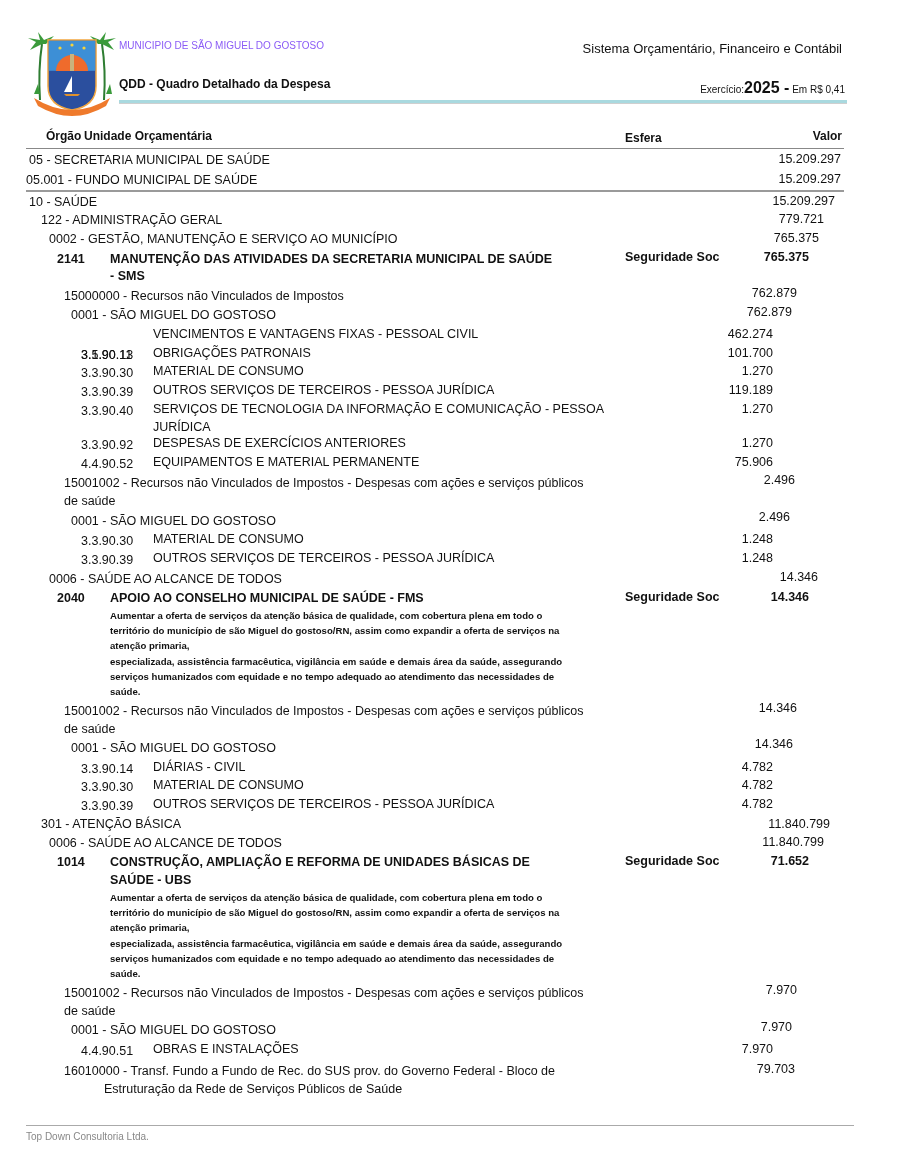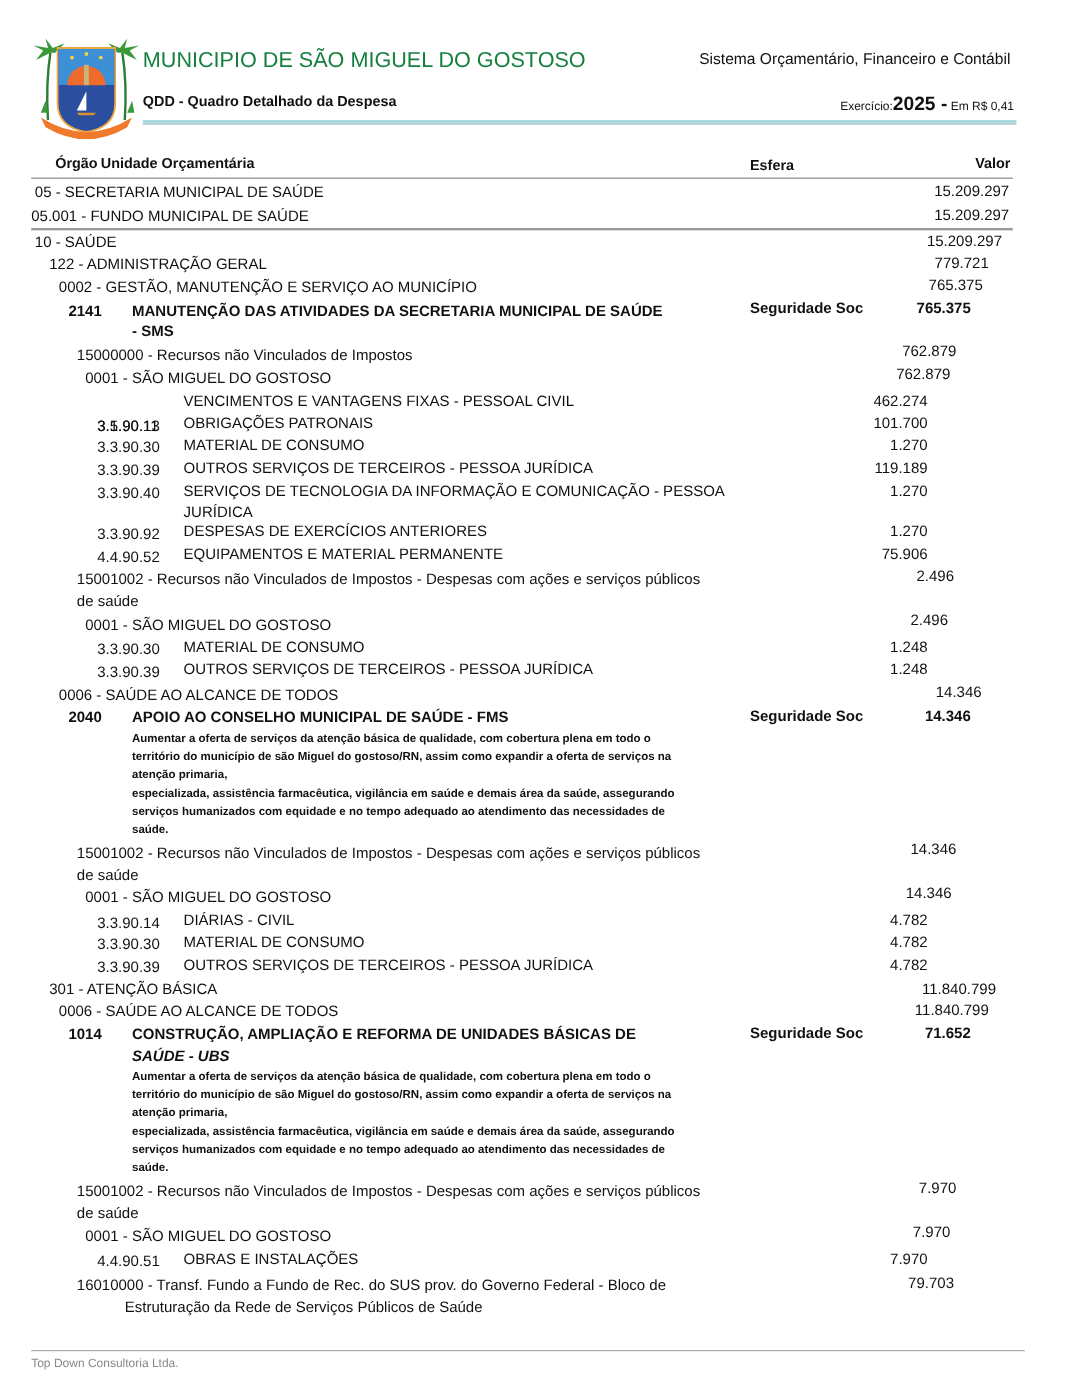--- a/index.html
+++ b/index.html
@@ -1,20 +1,20 @@
 <!DOCTYPE html>
 <html><head>
 <meta charset="utf-8">
 <style>
   html, body { margin:0; padding:0; background:#ffffff; }
   body { width:900px; height:1165px; position:relative; overflow:hidden;
          font-family:"Liberation Sans", sans-serif; color:#111; }
   .abs { position:absolute; white-space:nowrap; }
   .logo { position:absolute; left:26px; top:30px; width:92px; height:86px; }
-  .h-title { left:119px; top:40px; font-size:18px; color:#15803d; }
+  .h-title { left:119px; top:40px; font-size:10px; color:#8b5cf6; }
   .h-sub { left:119px; top:77px; font-size:12px; font-weight:bold; }
   .h-sys { right:58px; top:41px; font-size:13px; }
   .h-ex { right:55px; top:79px; font-size:10px; }
   .h-ex b { font-size:16px; }
   .hbar { position:absolute; left:119px; width:728px; top:100px; height:3px;
           background:#a9d9df; border-bottom:1px solid #cfcfcf; }
   .colhdr { font-size:12px; font-weight:bold; }
   .line { position:absolute; left:26px; width:818px; height:1px; background:#888; }
   .line2 { position:absolute; left:26px; width:818px; height:2px; background:#9a9a9a; }
   .t { font-size:12.5px; position:absolute; white-space:nowrap; }
@@ -163,21 +163,21 @@
 <div class="t" style="left:153px;top:797px;">OUTROS SERVIÇOS DE TERCEIROS - PESSOA JURÍDICA</div>
 <div class="v" style="right:127px;top:797px;">4.782</div>
 
 <div class="t" style="left:41px;top:817px;">301 - ATENÇÃO BÁSICA</div>
 <div class="v" style="right:70px;top:817px;">11.840.799</div>
 <div class="t" style="left:49px;top:836px;">0006 - SAÚDE AO ALCANCE DE TODOS</div>
 <div class="v" style="right:76px;top:835px;">11.840.799</div>
 
 <div class="t b" style="left:57px;top:855px;">1014</div>
 <div class="t b" style="left:110px;top:855px;">CONSTRUÇÃO, AMPLIAÇÃO E REFORMA DE UNIDADES BÁSICAS DE</div>
-<div class="t b" style="left:110px;top:873px;font-style:italic;">SAÚDE - UBS</div>
+<div class="t b" style="left:110px;top:873px;">SAÚDE - UBS</div>
 <div class="t b" style="left:625px;top:854px;width:94px;overflow:hidden;">Seguridade Soc</div>
 <div class="v b" style="right:91px;top:854px;">71.652</div>
 <div class="desc" style="top:890px;">
   <div>Aumentar a oferta de serviços da atenção básica de qualidade, com cobertura plena em todo o</div>
   <div>território do município de são Miguel do gostoso/RN, assim como expandir a oferta de serviços na</div>
   <div>atenção primaria,</div>
   <div>especializada, assistência farmacêutica, vigilância em saúde e demais área da saúde, assegurando</div>
   <div>serviços humanizados com equidade e no tempo adequado ao atendimento das necessidades de</div>
   <div>saúde.</div>
 </div>

